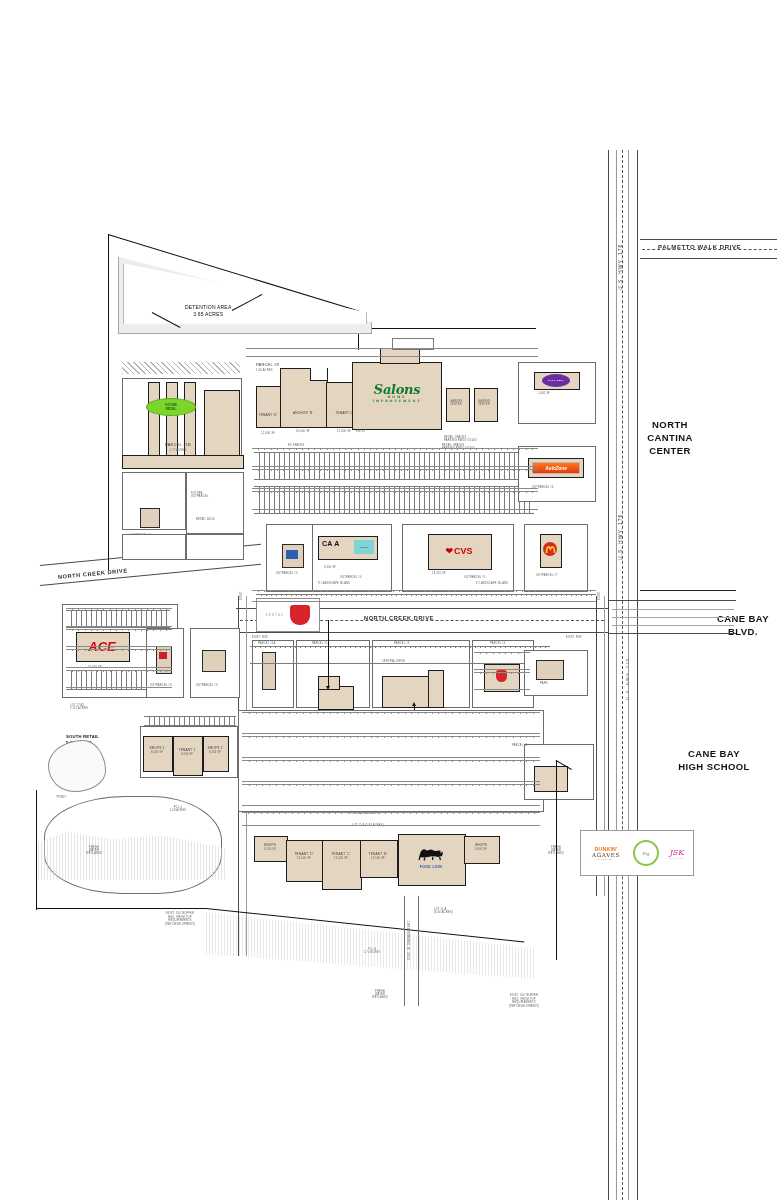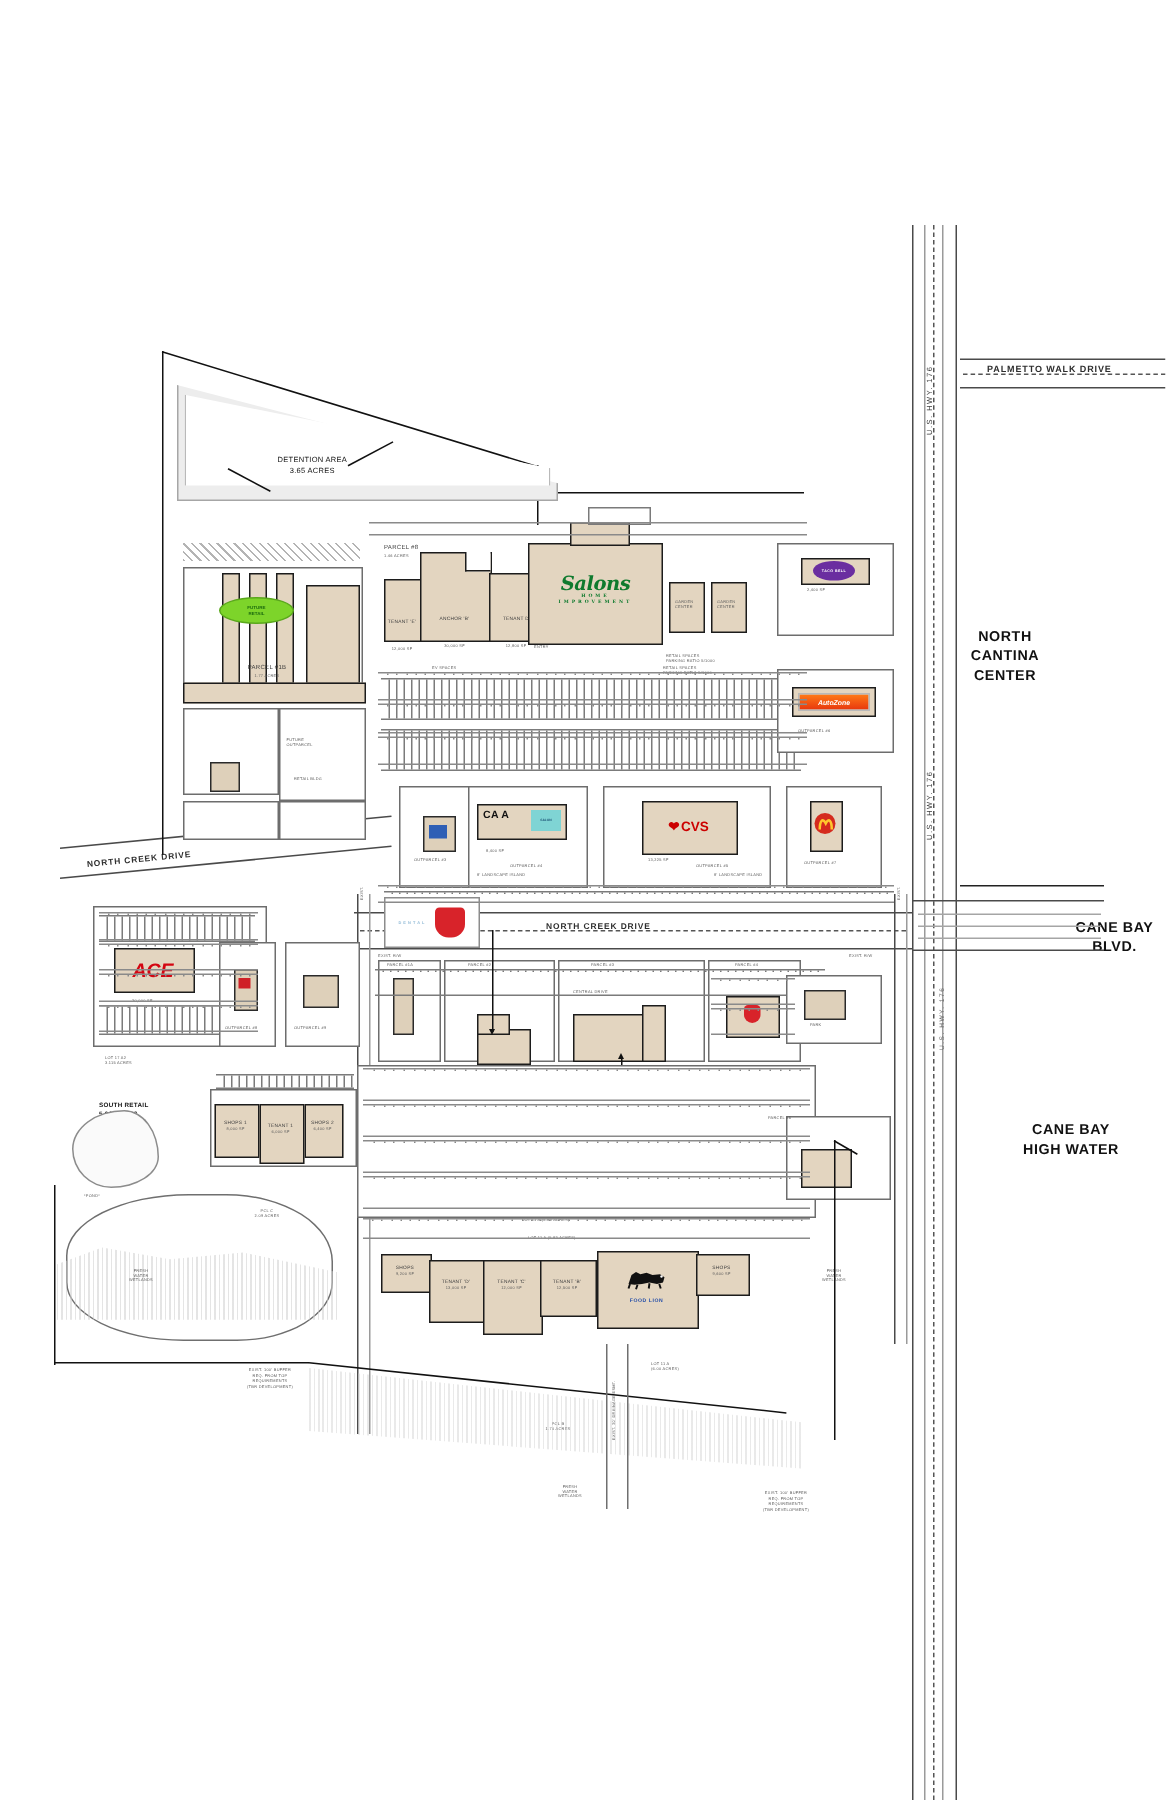--- a/index.html
+++ b/index.html
@@ -83,21 +83,21 @@
 <div id="plan">
 
   <div class="lbl bigname abs" style="left:670px;top:418px;transform:translateX(-50%);">
     <span>NORTH</span><br>
     <span>CANTINA</span><br>
     <span>CENTER</span>
   </div>
 
   <div class="lbl bigname abs" style="left:714px;top:747px;transform:translateX(-50%);">
     <span>CANE BAY</span><br>
-    <span>HIGH WATER</span>
+    <span>HIGH SCHOOL</span>
   </div>
 
   <div class="lbl bigname abs" style="left:743px;top:612px;transform:translateX(-50%);">
     CANE BAY<br>BLVD.
   </div>
 
   <div class="rline abs" style="left:640px;top:239px;width:137px;"></div>
   <div class="rline abs" style="left:640px;top:258px;width:137px;"></div>
   <div class="dash abs" style="left:642px;top:249px;width:135px;"></div>
   <div class="lbl rdname abs" style="left:658px;top:244px;">PALMETTO WALK DRIVE</div>
@@ -828,20 +828,38 @@
 
   <div class="abs pad" style="left:524px;top:744px;width:68px;height:54px;"></div>
   <div class="abs bldg" style="left:534px;top:766px;width:32px;height:24px;"></div>
   <div class="lbl abs tiny" style="left:512px;top:744px;">PARCEL #5</div>
   <div class="leader abs" style="left:556px;top:760px;width:18px;height:1px;transform:rotate(30deg);transform-origin:left;"></div>
 
   <div class="abs pad" style="left:524px;top:650px;width:62px;height:44px;"></div>
   <div class="abs bldg2" style="left:536px;top:660px;width:26px;height:18px;"></div>
   <div class="lbl abs tiny" style="left:540px;top:682px;">PARK</div>
 
+  <div class="abs chip" style="left:580px;top:830px;width:112px;height:44px;background:#fff;border:1px solid #9a9a9a;
+              display:flex;align-items:center;">
+     <div style="width:50px;text-align:center;">
+        <div class="dunkin">DUNKIN'</div>
+        <div class="agaves">AGAVES</div>
+        <div class="agsub">CANTINA</div>
+     </div>
+     <div style="width:30px;text-align:center;">
+        <div style="width:22px;height:22px;margin:0 auto;border-radius:50%;
+                    border:2px solid #8ec64a;display:flex;align-items:center;justify-content:center;">
+           <span style="color:#4e8a2a;font-size:4px;font-family:'DejaVu Serif',serif;font-style:italic;">Fig</span>
+        </div>
+     </div>
+     <div style="width:32px;text-align:center;">
+        <div class="jsk">JSK</div>
+        <div class="jsksub">NAILS &amp; SPA</div>
+     </div>
+  </div>
 
   <div class="abs" style="left:48px;top:740px;width:56px;height:50px;background:#fafafa;border:1px solid #8c8c8c;
               border-radius:60% 40% 55% 45% / 50% 60% 40% 50%;"></div>
   <div class="lbl abs tiny" style="left:56px;top:796px;">*POND*</div>
 
   <div class="abs" style="left:44px;top:796px;width:176px;height:96px;background:#ffffff;border:1px solid #6f6f6f;
               border-radius:46% 40% 36% 44% / 42% 46% 40% 40%;"></div>
   <div class="lbl abs tiny c" style="left:178px;top:806px;text-align:center;">
      <span>PCL C</span><br><span>2.09 ACRES</span></div>
 

